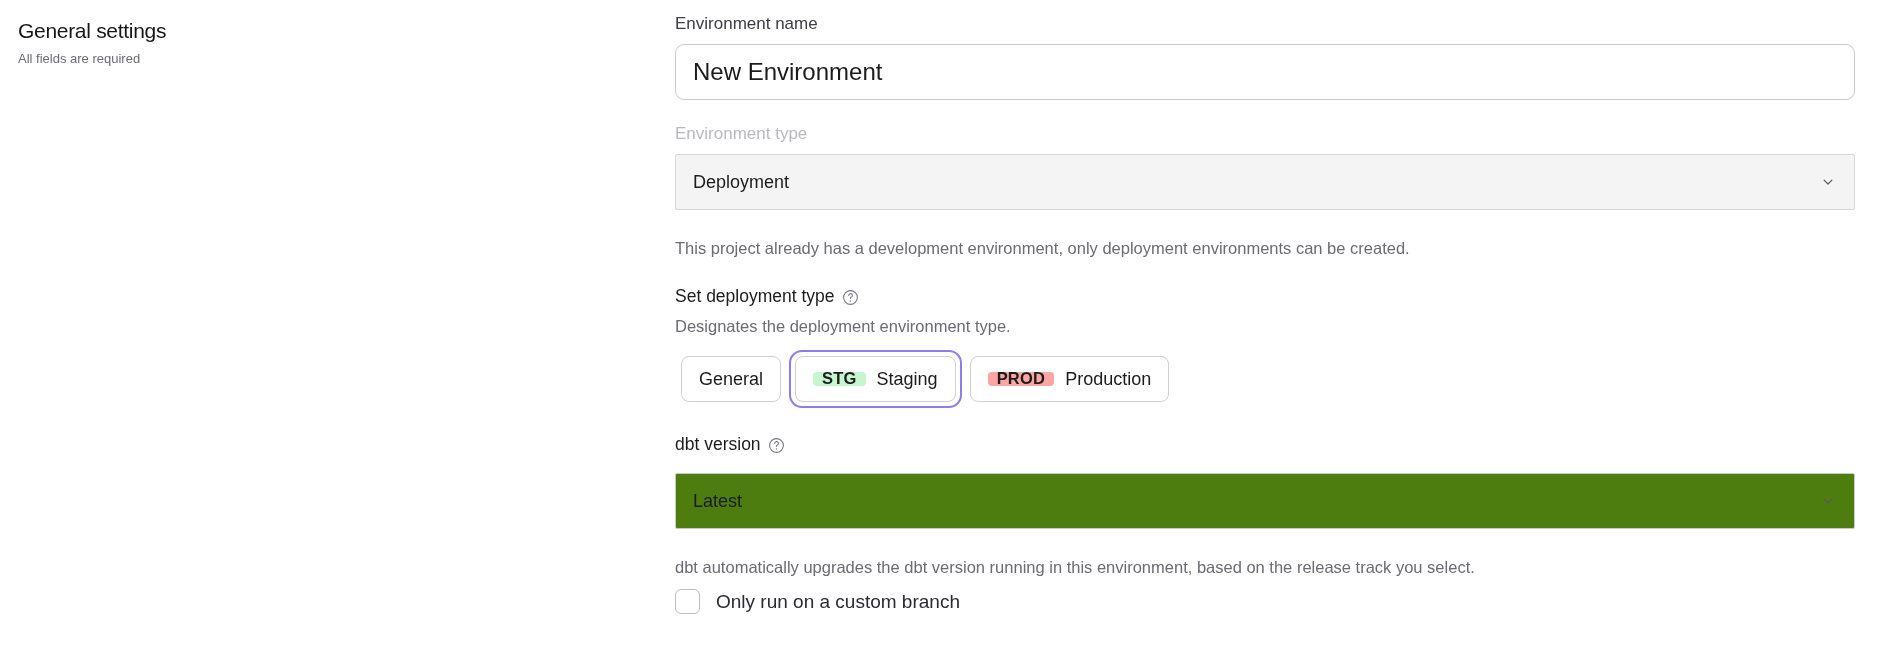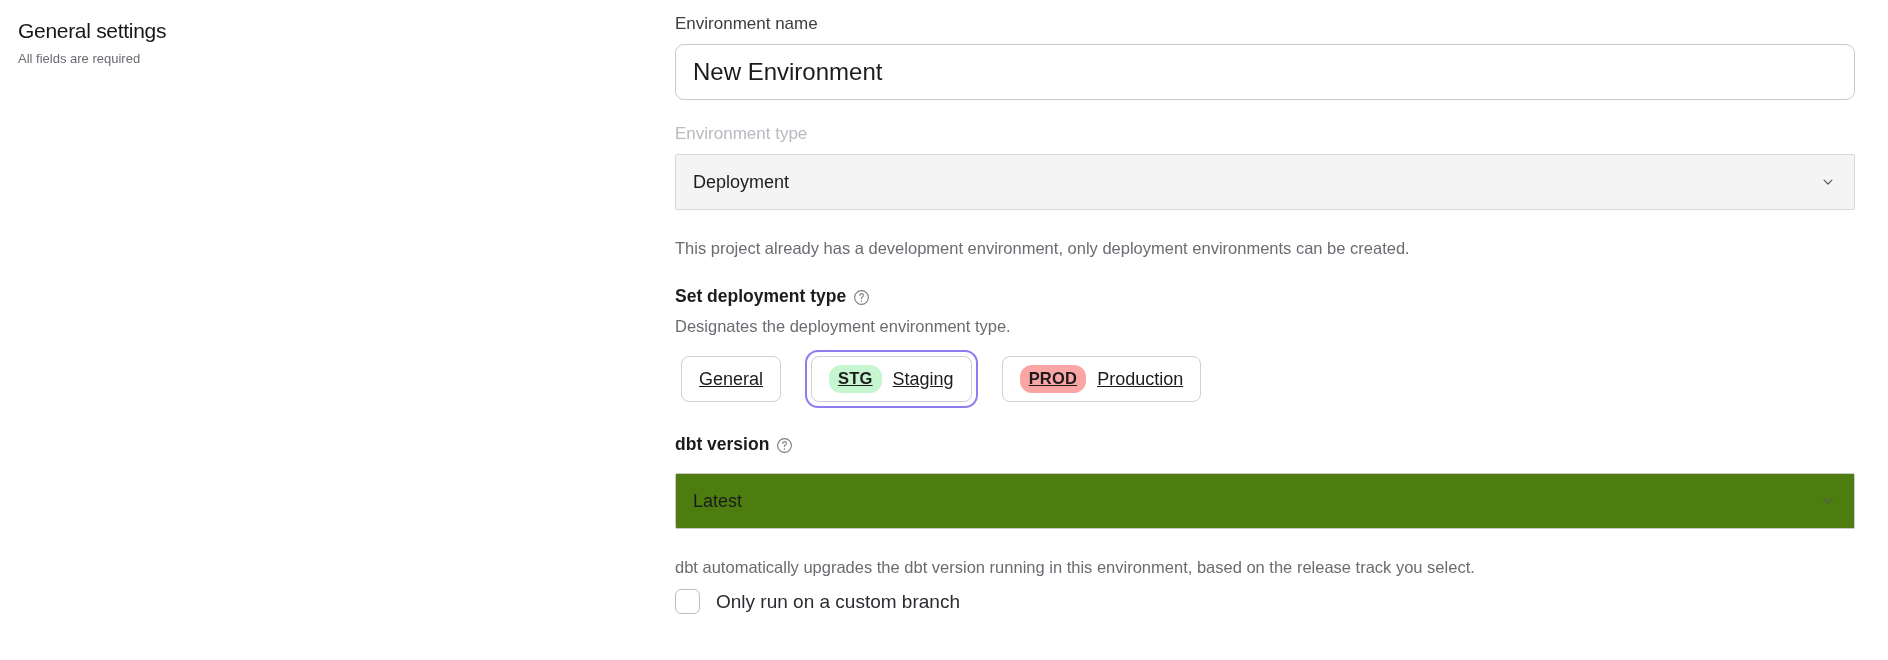--- a/index.html
+++ b/index.html
@@ -109,21 +109,21 @@
     color: #6b6b72;
     line-height: 1.4;
     margin-top: 27px;
   }
 
   .section-heading {
     display: flex;
     align-items: center;
     gap: 7px;
     font-size: 17.5px;
-    font-weight: 700;
+    font-weight: 400;
     color: #1c1c1c;
     margin-top: 26px;
     text-align: right;
   }
   .help-icon {
     width: 17px;
     height: 17px;
     color: #7a7a83;
     flex: 0 0 auto;
     position: relative;
@@ -134,23 +134,22 @@
     font-size: 16.5px;
     color: #6b6b72;
     margin-top: 8px;
     line-height: 1.4;
   }
 
   
   .seg-group {
     display: flex;
     align-items: flex-end;
-    gap: 18px;
+    gap: 2px;
     margin-top: 12px;
-    text-decoration: underline;
   }
   .seg-btn-wrap {
     padding: 4px;
     border-radius: 13px;
     border: 2.5px solid transparent;
     display: inline-flex;
   }
   .seg-btn-wrap.selected {
     border-color: #8b7cf0;
   }
@@ -165,23 +164,23 @@
     padding: 0 17px;
     font-size: 18px;
     color: #1c1c1c;
     cursor: pointer;
     font-family: "Liberation Sans", sans-serif;
   }
   .seg-badge {
     display: inline-flex;
     align-items: center;
     justify-content: center;
-    height: 28px;
+    height: 14px;
     padding: 0 9px;
-    border-radius: 12px;
+    border-radius: 4px;
     font-size: 16.5px;
     font-weight: 700;
     color: #1c1c1c;
     letter-spacing: 0.2px;
   }
   .seg-label { line-height: 1; }
 
   
   .checkbox-row {
     display: flex;

